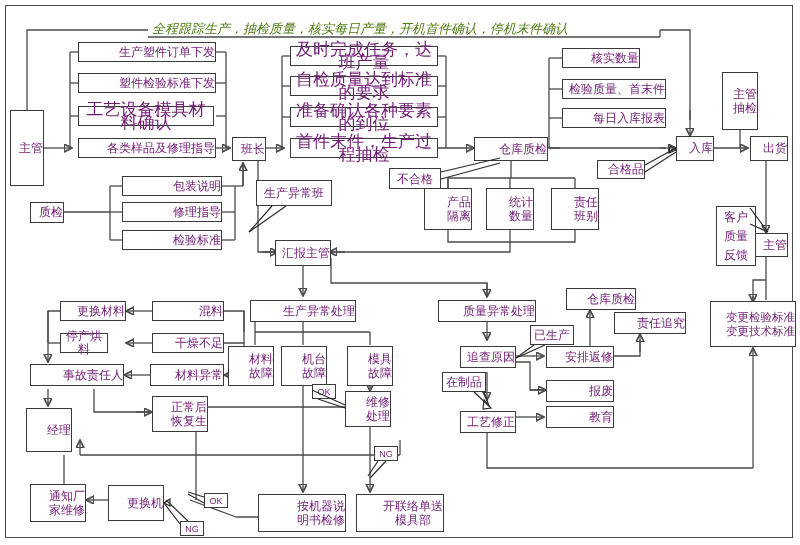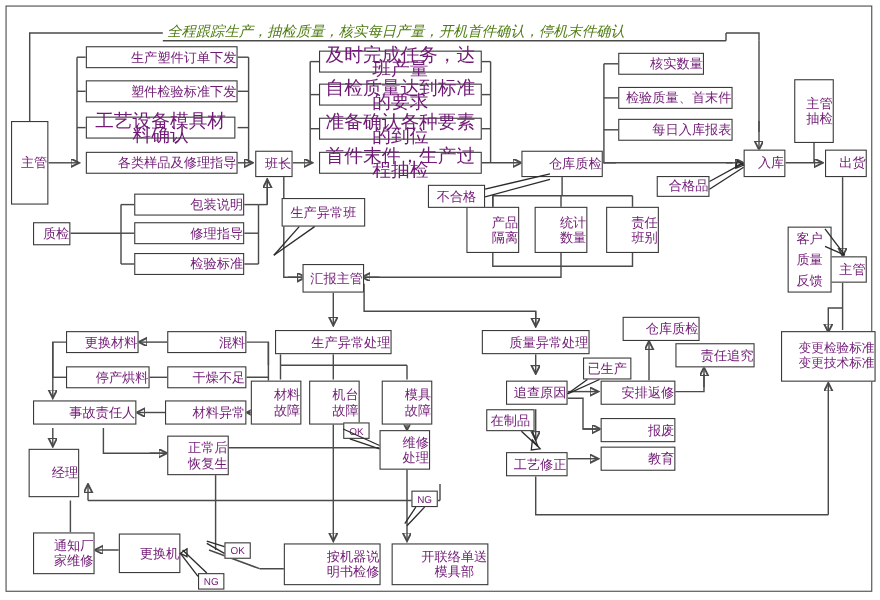--- a/index.html
+++ b/index.html
@@ -303,21 +303,21 @@
   <div class="box" style="left:438px;top:300px;width:98px;height:22px;">
       <span>质量异常处理</span>
     </div>
   <div class="box" style="left:566px;top:288px;width:70px;height:22px;">
       <span>仓库质检</span>
     </div>
 
   <div class="box" style="left:60px;top:301px;width:66px;height:20px;">
       <span>更换材料</span>
     </div>
-  <div class="box" style="left:60px;top:333px;width:76px;height:20px;padding-left:24px;">
+  <div class="box" style="left:60px;top:333px;width:48px;height:20px;">
       <span>停产烘料</span>
     </div>
   <div class="box" style="left:152px;top:301px;width:72px;height:20px;">
       <span>混料</span>
     </div>
   <div class="box" style="left:152px;top:333px;width:72px;height:20px;">
       <span>干燥不足</span>
     </div>
 
   <div class="box" style="left:30px;top:364px;width:94px;height:22px;">

